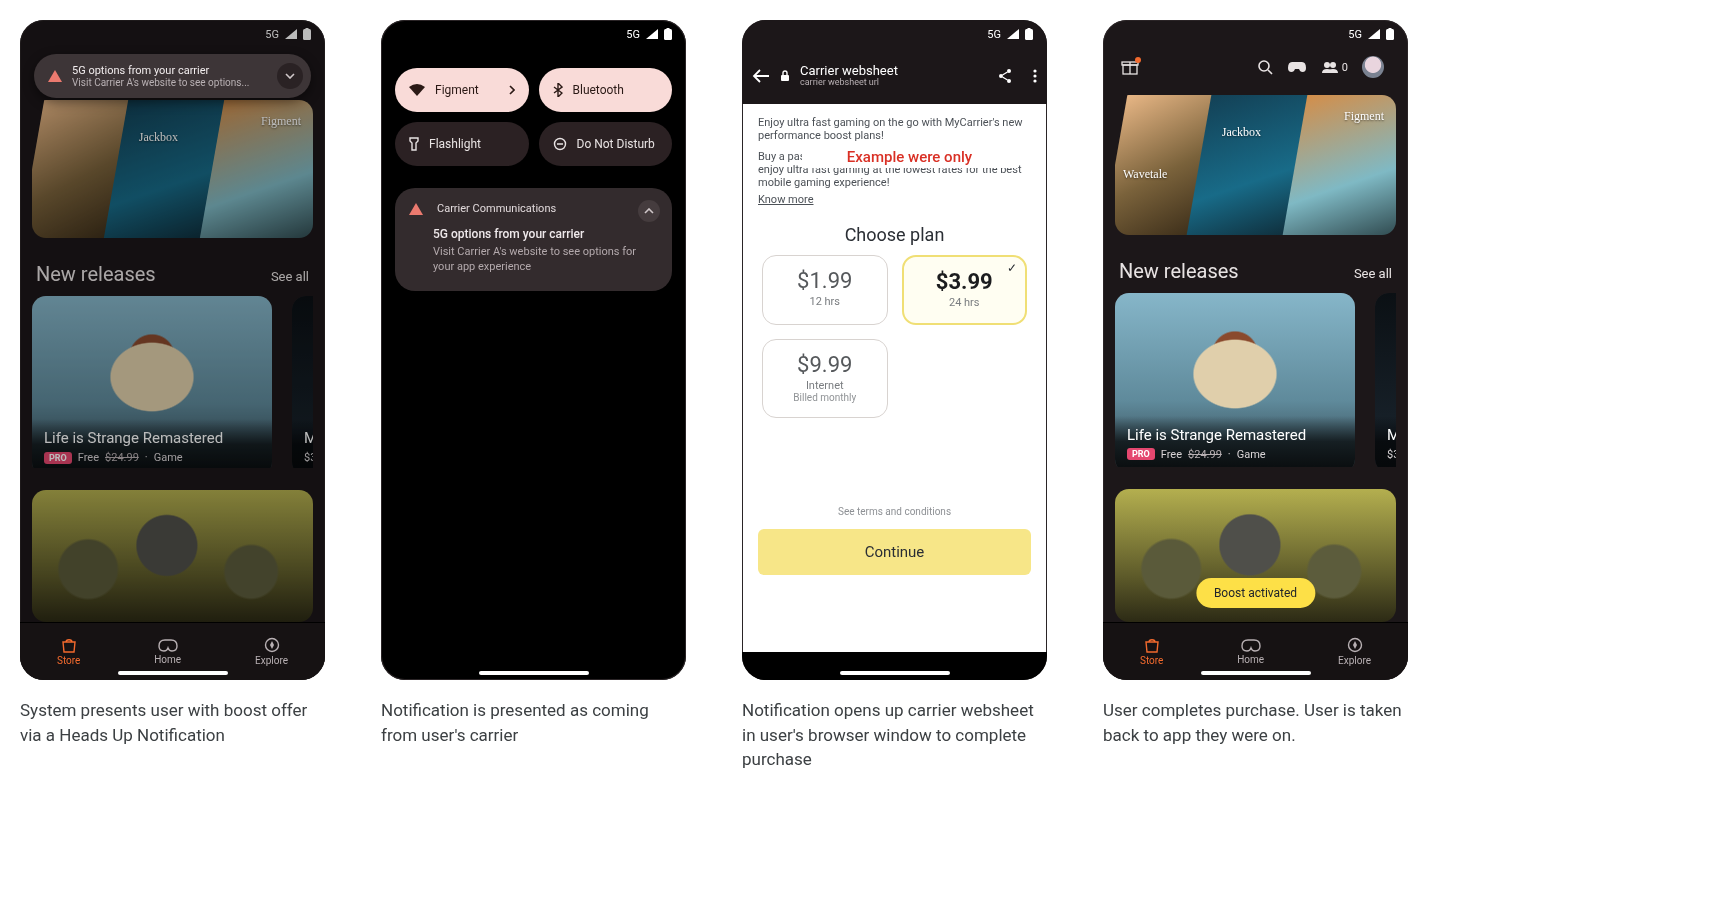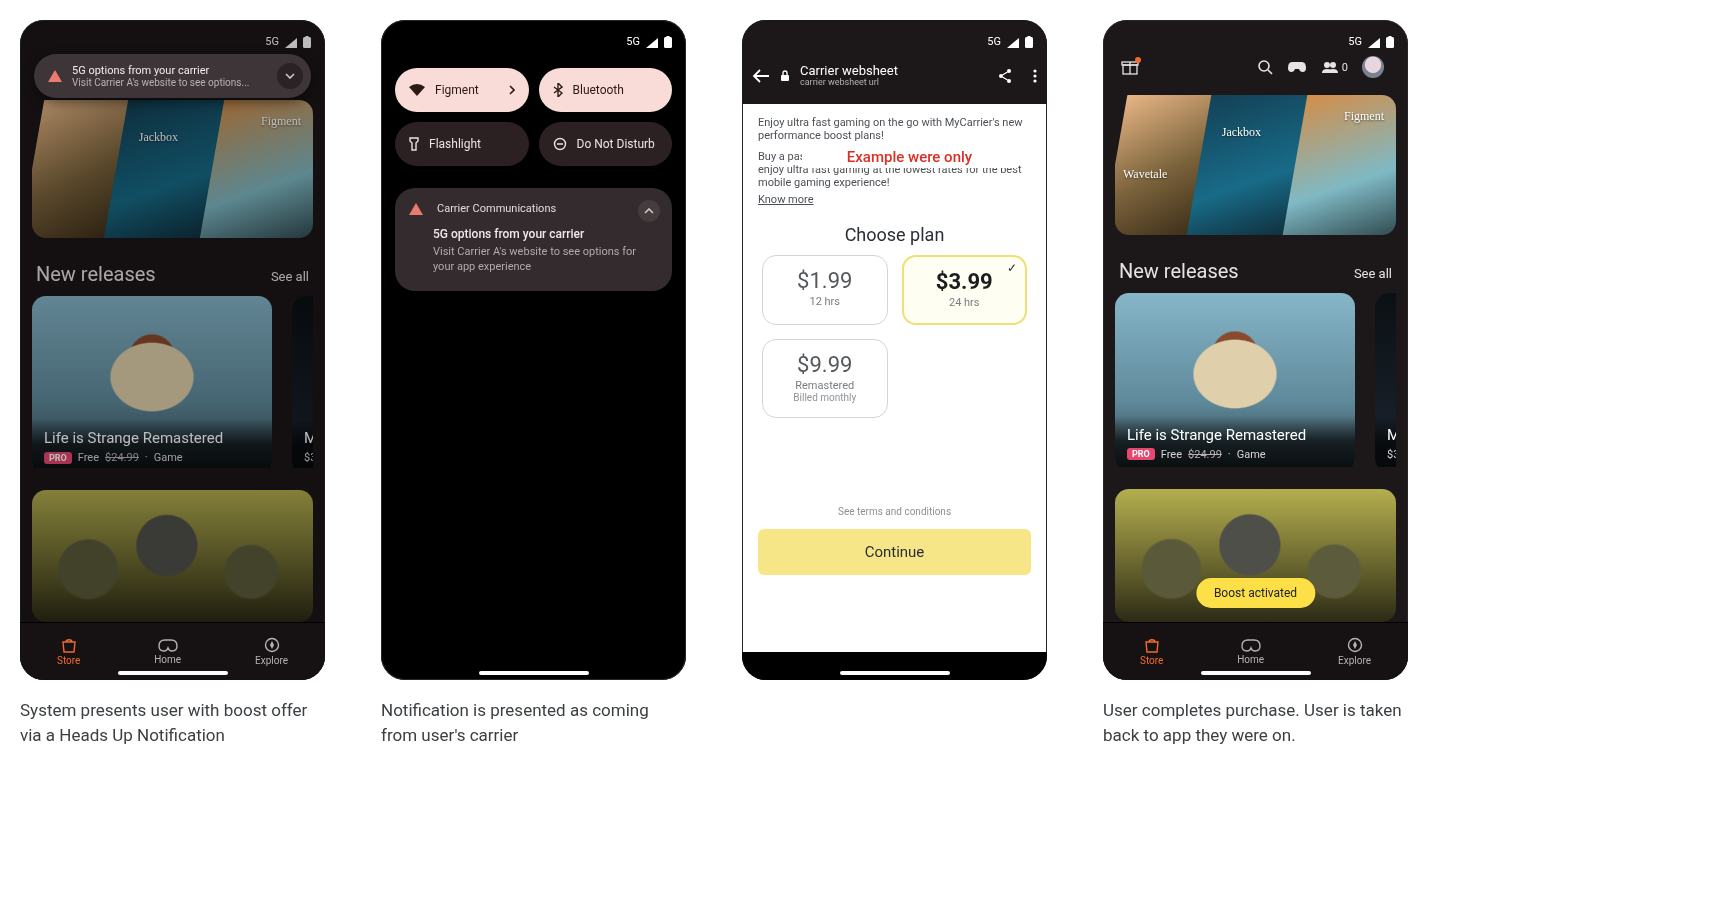--- a/index.html
+++ b/index.html
@@ -46,21 +46,21 @@
     position: relative;
     box-shadow: 0 0 0 1px #2a2426 inset;
     display: flex;
     flex-direction: column;
   }
   
   .statusbar {
     height: 28px;
     display: flex;
     justify-content: flex-end;
-    align-items: flex-end;
+    align-items: center;
     gap: 6px;
     padding: 0 14px;
     font-size: 11px;
     color: #fff;
   }
   .ic { display: inline-flex; align-items: center; justify-content: center; }
   
   svg { display: block; }
 
   
@@ -431,32 +431,33 @@
           <div class="price">$1.99</div>
           <div class="sub">12 hrs</div>
         </div>
         <div class="plan selected">
           <span class="check">✓</span>
           <div class="price">$3.99</div>
           <div class="sub">24 hrs</div>
         </div>
         <div class="plan plan-wide">
           <div class="price">$9.99</div>
-          <div class="sub">Remastered</div>
+          <div class="sub">Internet</div>
           <div class="sub2">Billed monthly</div>
         </div>
       </div>
 
       <div class="terms">See terms and conditions</div>
       <div class="continue-btn">Continue</div>
 
       <div class="wv-bottombar">
         <div class="gesture-bar"></div>
       </div>
     </div>
+    <div class="caption">Notification opens up carrier websheet in user's browser window to complete purchase</div>
   </div>
 
   <div class="col">
     <div class="phone">
       <div class="statusbar">
         <span>5G</span>
         <span class="ic">
             <svg width="12" height="10" viewBox="0 0 12 10">
               <path fill="#fff" d="M0 10 L12 10 L12 0 Z"></path>
             </svg>

